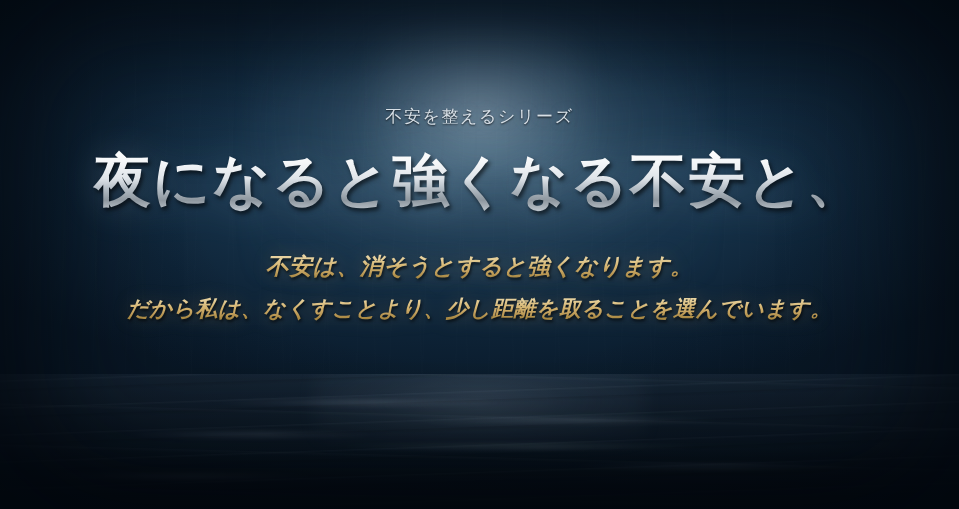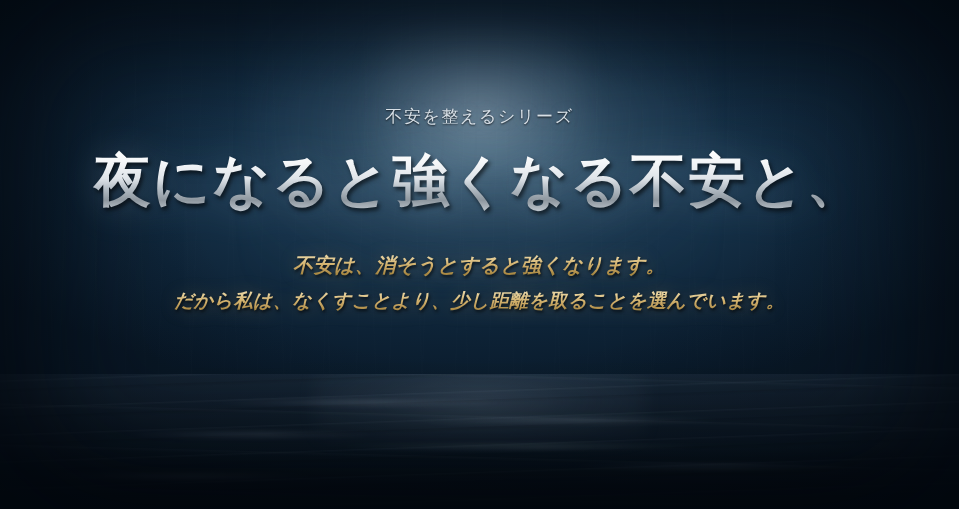--- a/index.html
+++ b/index.html
@@ -239,22 +239,22 @@
         #c2a05e 62%,
         #a5853f 80%,
         #dcc48e 100%);
     -webkit-background-clip:text;
     background-clip:text;
     color:transparent;
     -webkit-text-fill-color:transparent;
     filter:drop-shadow(1px 2px 1.5px rgba(0,0,0,.70))
            drop-shadow(0 0 9px rgba(190,155,85,.22));
   }
-  .subtitle .sub-line.line1 { font-size:20px; }
-  .subtitle .sub-line.line2 { font-size:19px; margin-top:5px; }
+  .subtitle .sub-line.line1 { font-size:23px; }
+  .subtitle .sub-line.line2 { font-size:22px; margin-top:5px; }
 </style>
 </head>
 <body>
 
 <div class="stage">
 
   <div class="sky"></div>
   <div class="moon-glow"></div>
   <div class="moon-core"></div>
   <div class="streaks"></div>

